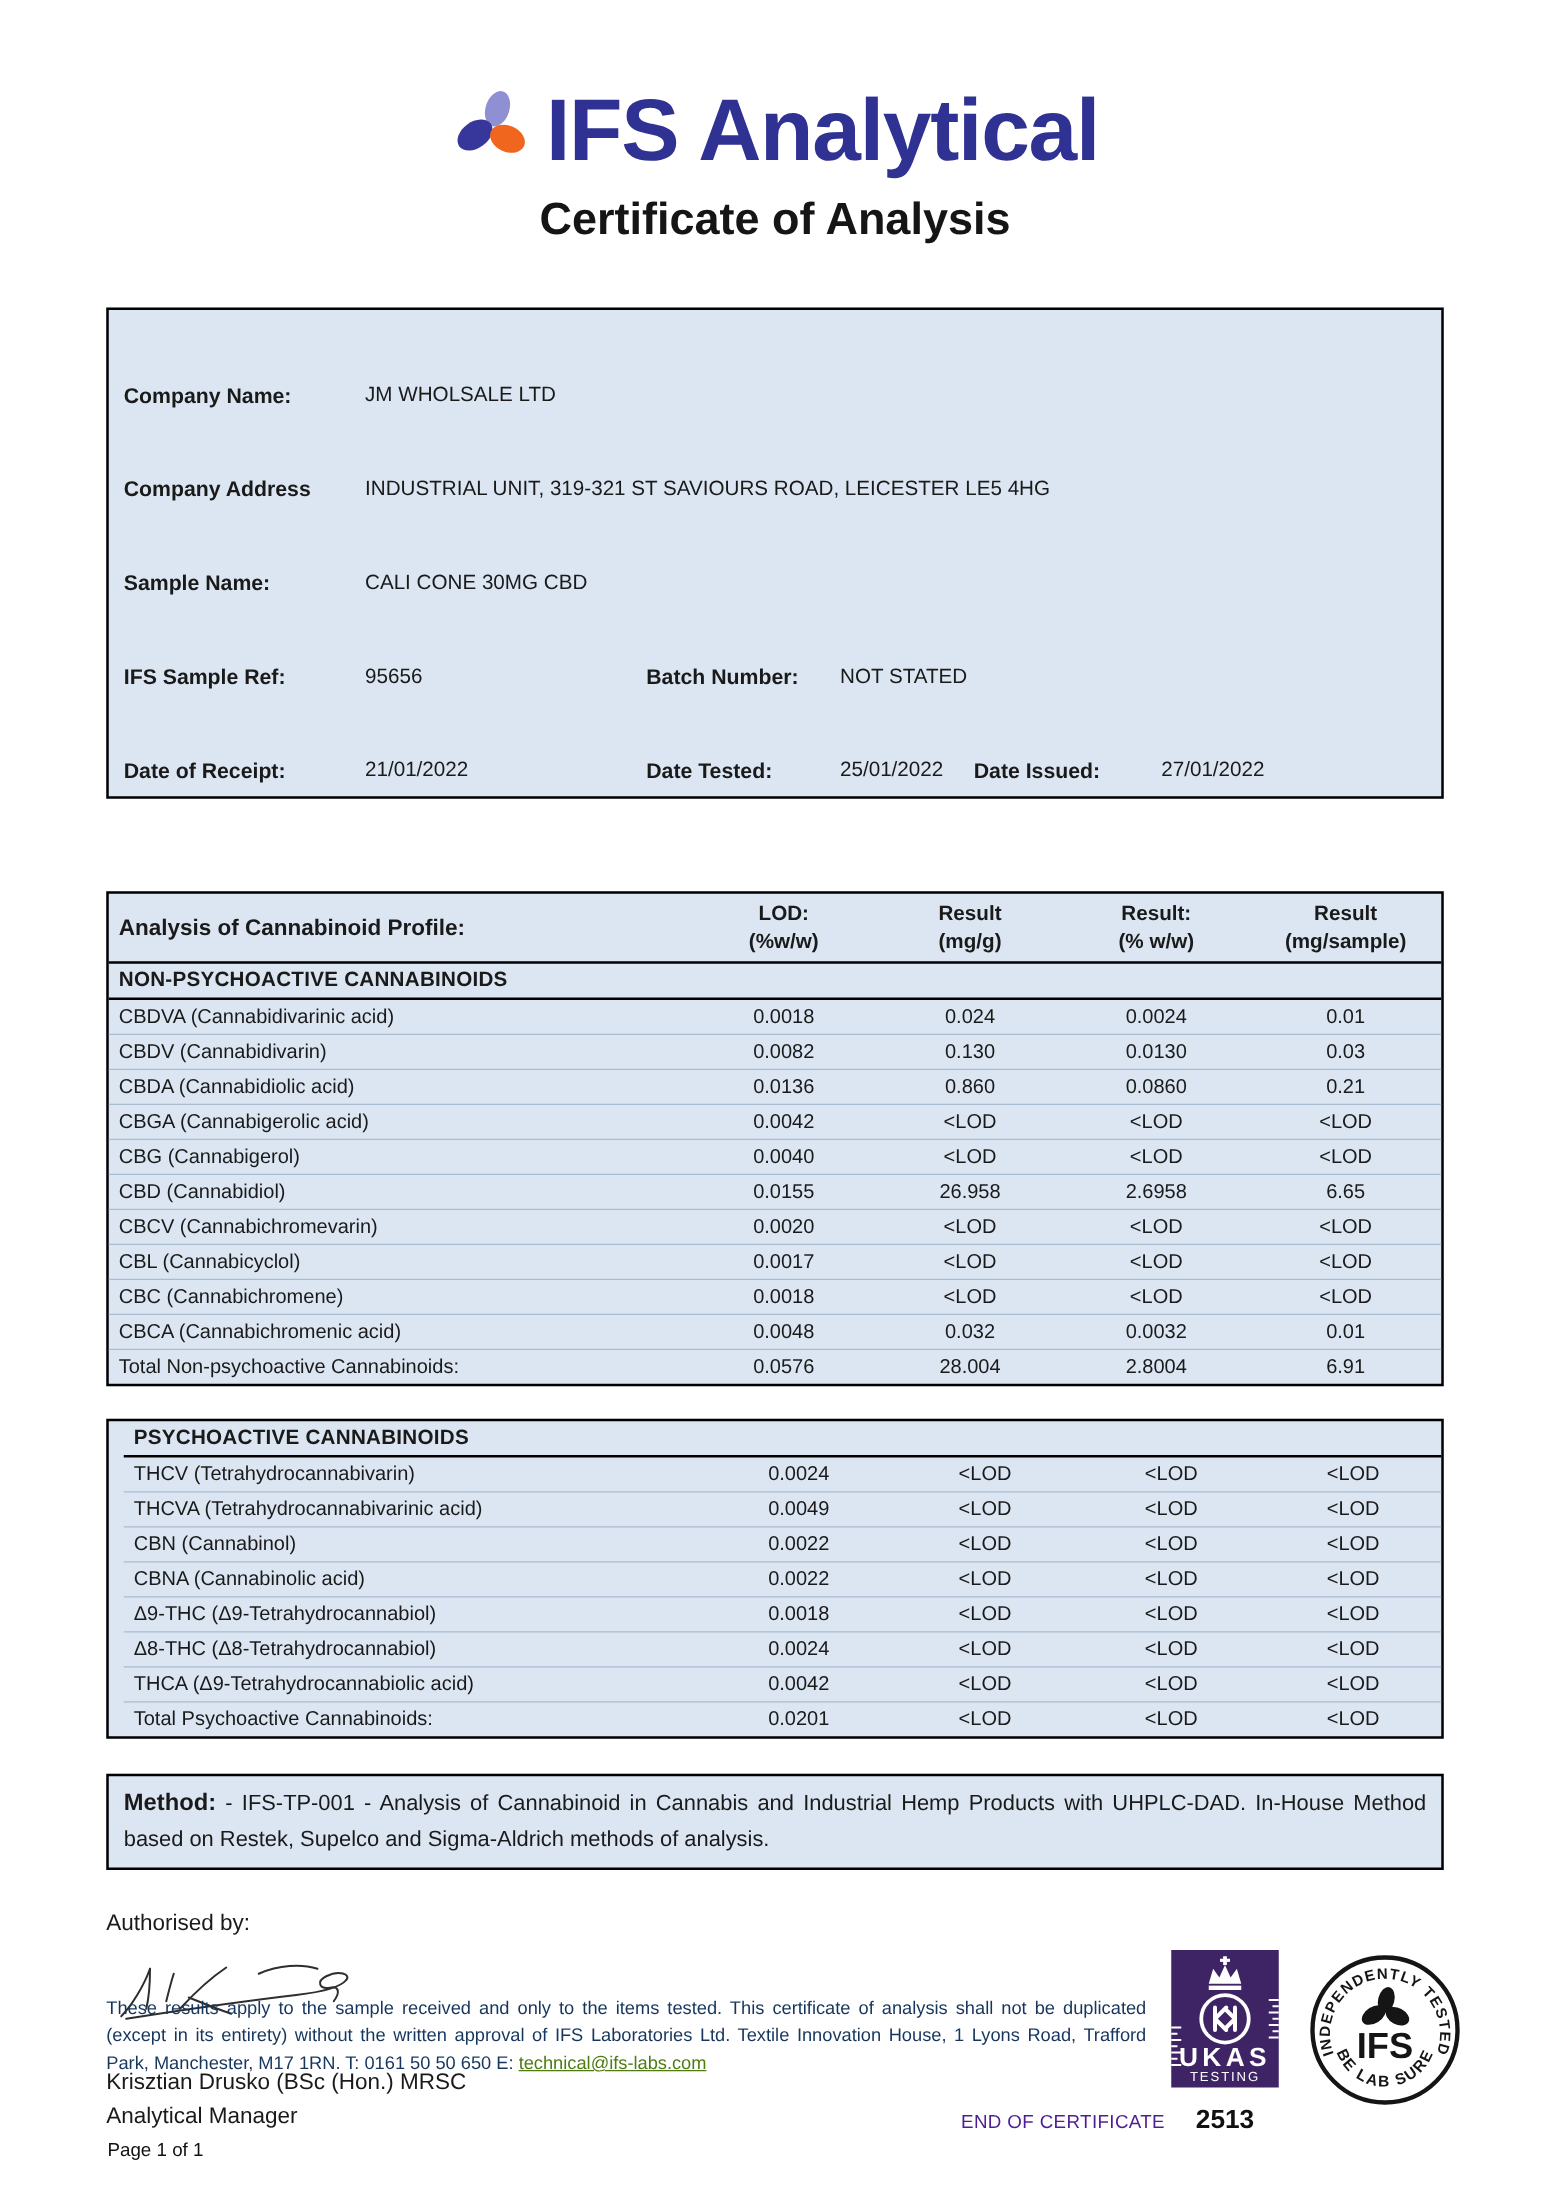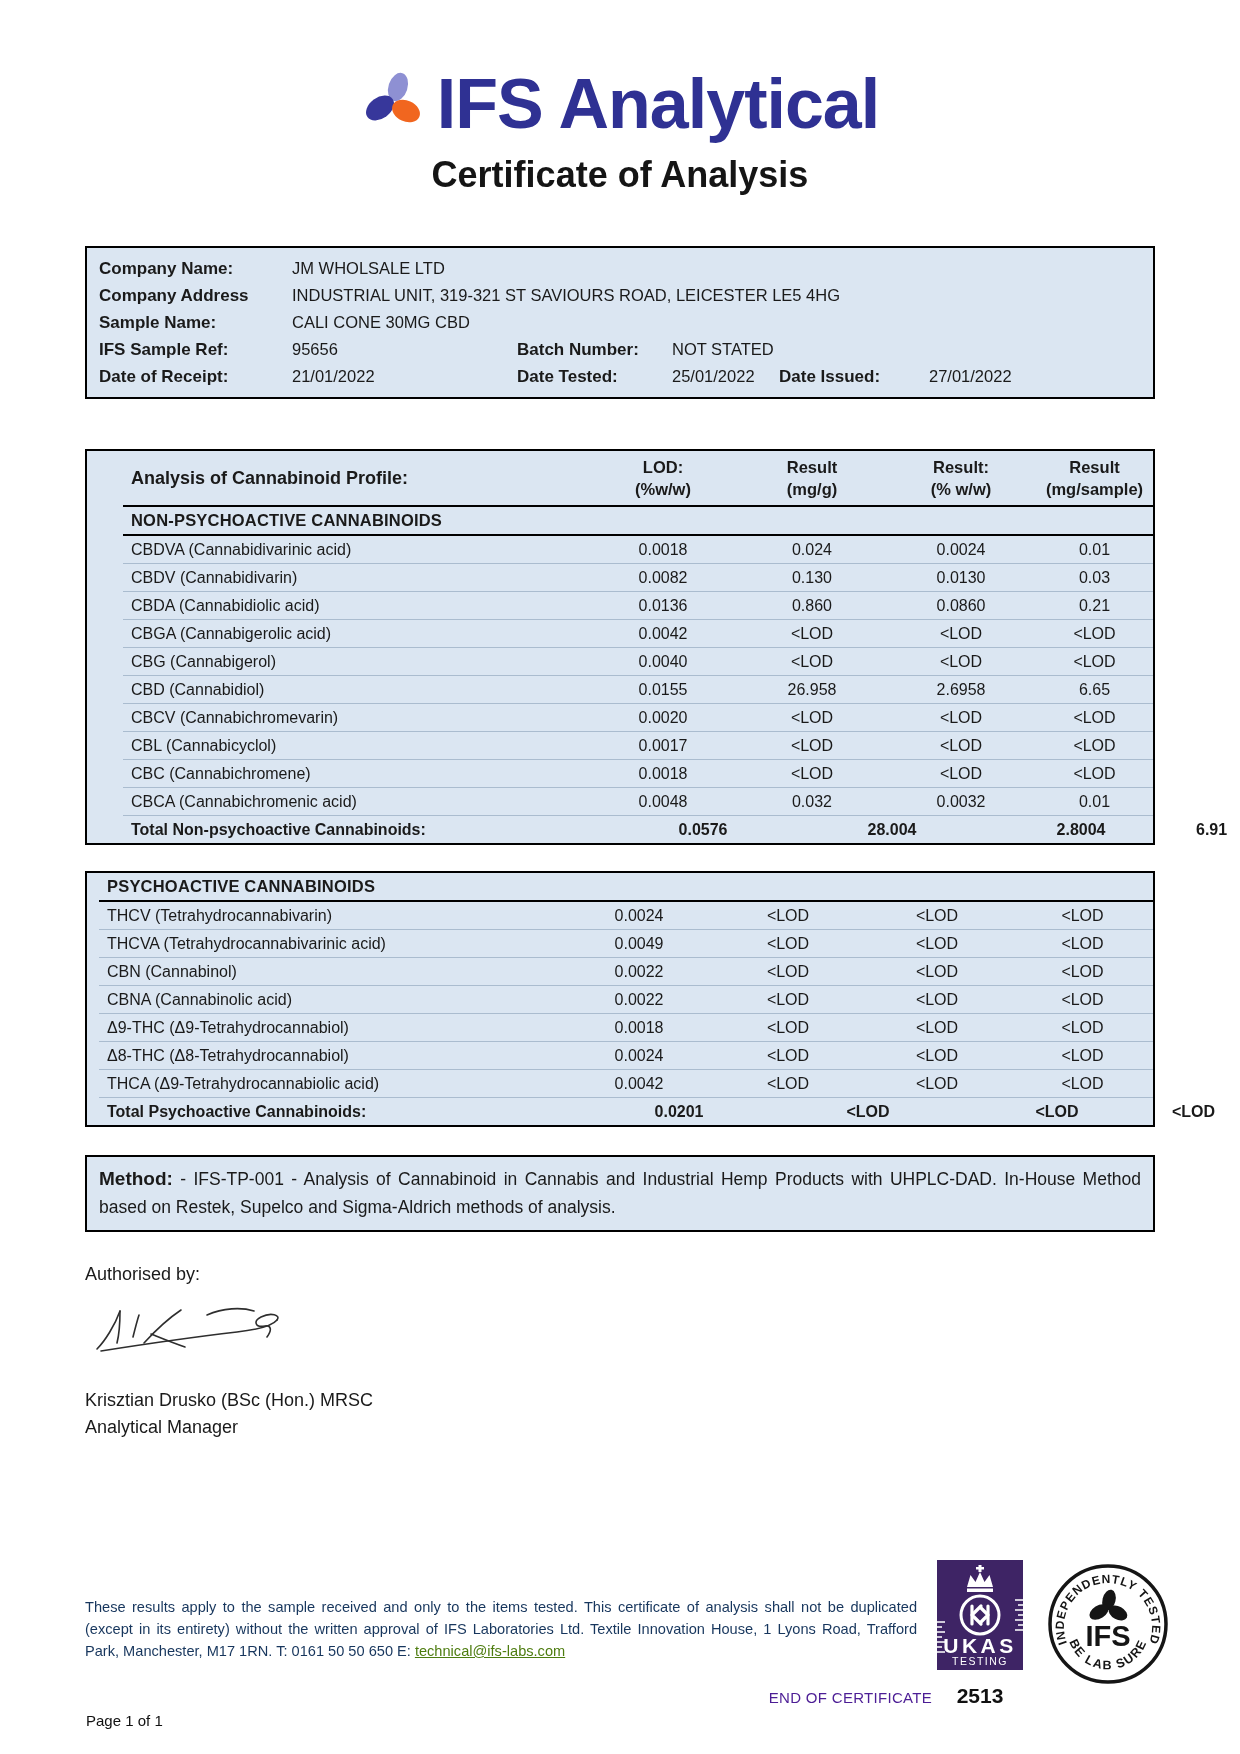--- a/index.html
+++ b/index.html
@@ -19,47 +19,47 @@
   .cert-title { margin-top:10px; text-align:center; font-size:36px; font-weight:700; color:#151515; }
 
   
   .info-box {
     margin-top:50px;
     background:#dbe6f2;
     border:2px solid #000;
     padding:7px 0 7px 12px;
     font-size:17px;
   }
-  .info-row { display:flex; line-height:27px; }
+  .info-row { display:flex; line-height:27px;margin-top:48px; }
   .ilabel { font-weight:bold; }
   .w-l1 { width:193px; flex:none; }
   .w-v1 { width:225px; flex:none; }
   .w-l2 { width:155px; flex:none; }
   .w-v2 { width:107px; flex:none; }
   .w-l3 { width:150px; flex:none; }
   .ivalue { font-size:16.5px; }
 
   
   .atable {
     background:#dbe6f2;
     border:2px solid #000;
     font-size:16px;
   }
-  .t1 { margin-top:50px;padding-left:36px; }
+  .t1 { margin-top:74px; }
   .t2 { margin-top:26px;padding-left:12px; }
   .thead { display:grid; grid-template-columns:465px 150px 148px 150px 1fr; border-bottom:2px solid #000; padding:5px 0; }
   .thead .htitle { font-size:18px; font-weight:bold; padding-left:8px; align-self:center; }
   .hcol { text-align:center; font-weight:bold; line-height:22px; font-size:16.5px; }
   .section-row { font-weight:bold; font-size:16.5px; padding-left:8px; line-height:27px; border-bottom:2px solid #000; letter-spacing:0.2px; }
   .trow { display:grid; grid-template-columns:465px 150px 148px 150px 1fr; line-height:27px; }
   .trow + .trow { border-top:1px solid #aabccf; }
   .rows-host .trow:first-of-type { border-top:none; }
   .tc.name { padding-left:8px; }
   .tc.num { text-align:center; }
-  .total-row { font-weight:bold; border-top:1px solid #aabccf;gap:40px; }
+  .total-row { font-weight:normal; border-top:1px solid #aabccf; }
 
   
   .method-box {
     margin-top:28px;
     background:#dbe6f2;
     border:2px solid #000;
     padding:8px 12px 10px 12px;
     font-size:17.5px;
     line-height:1.5;
     text-align:justify;

